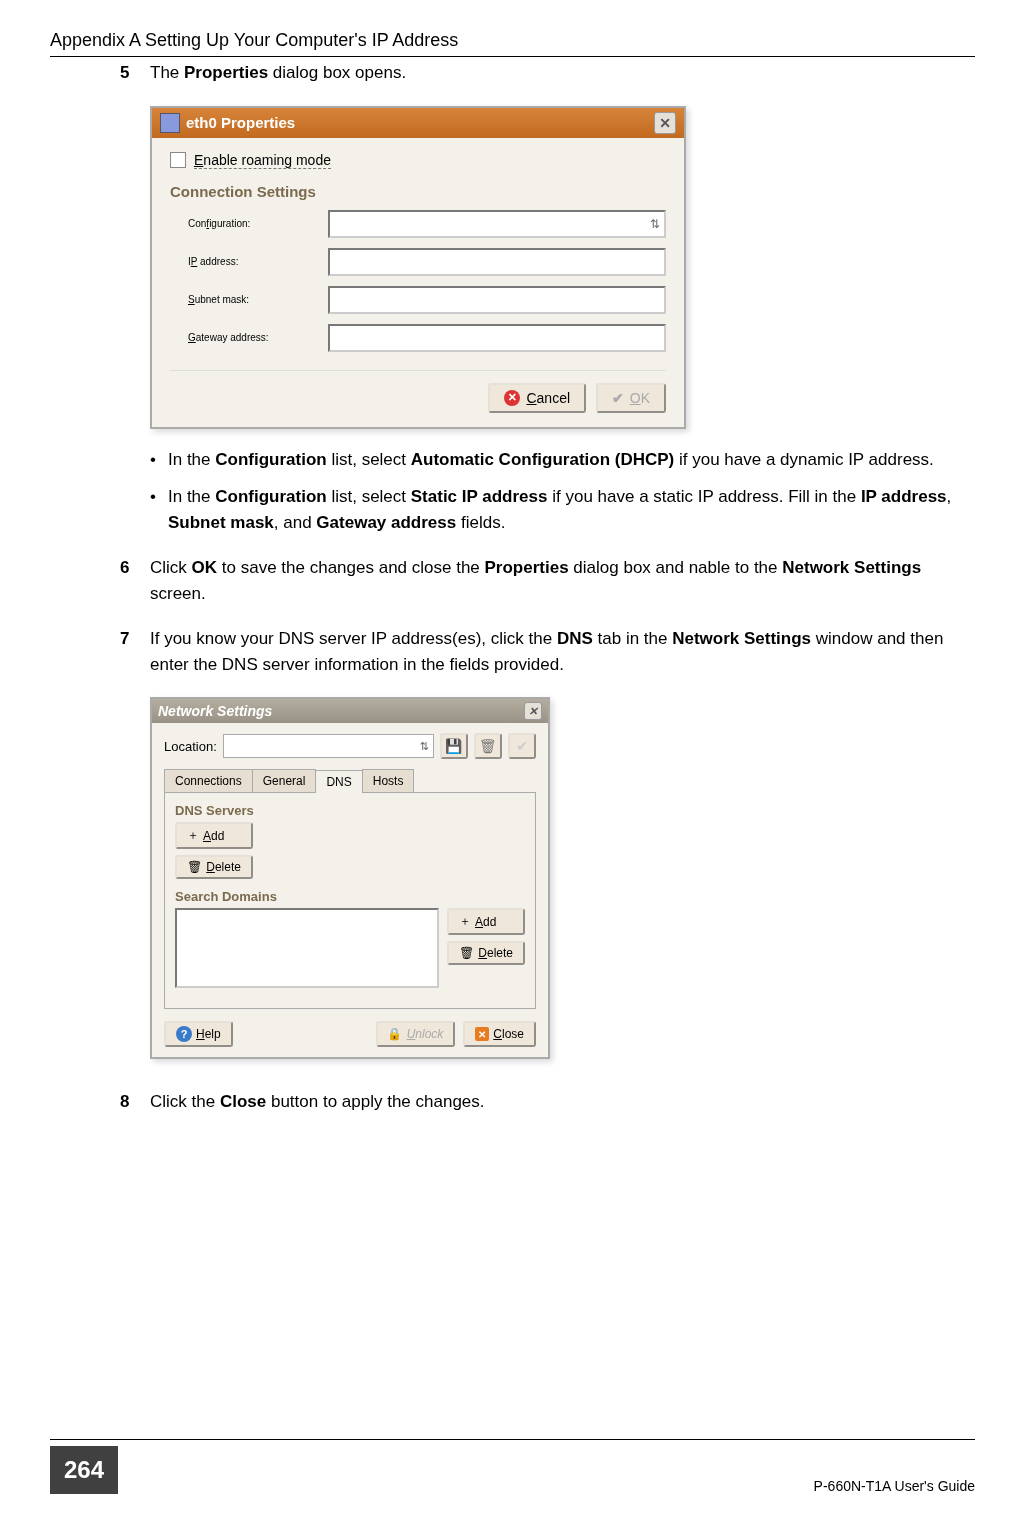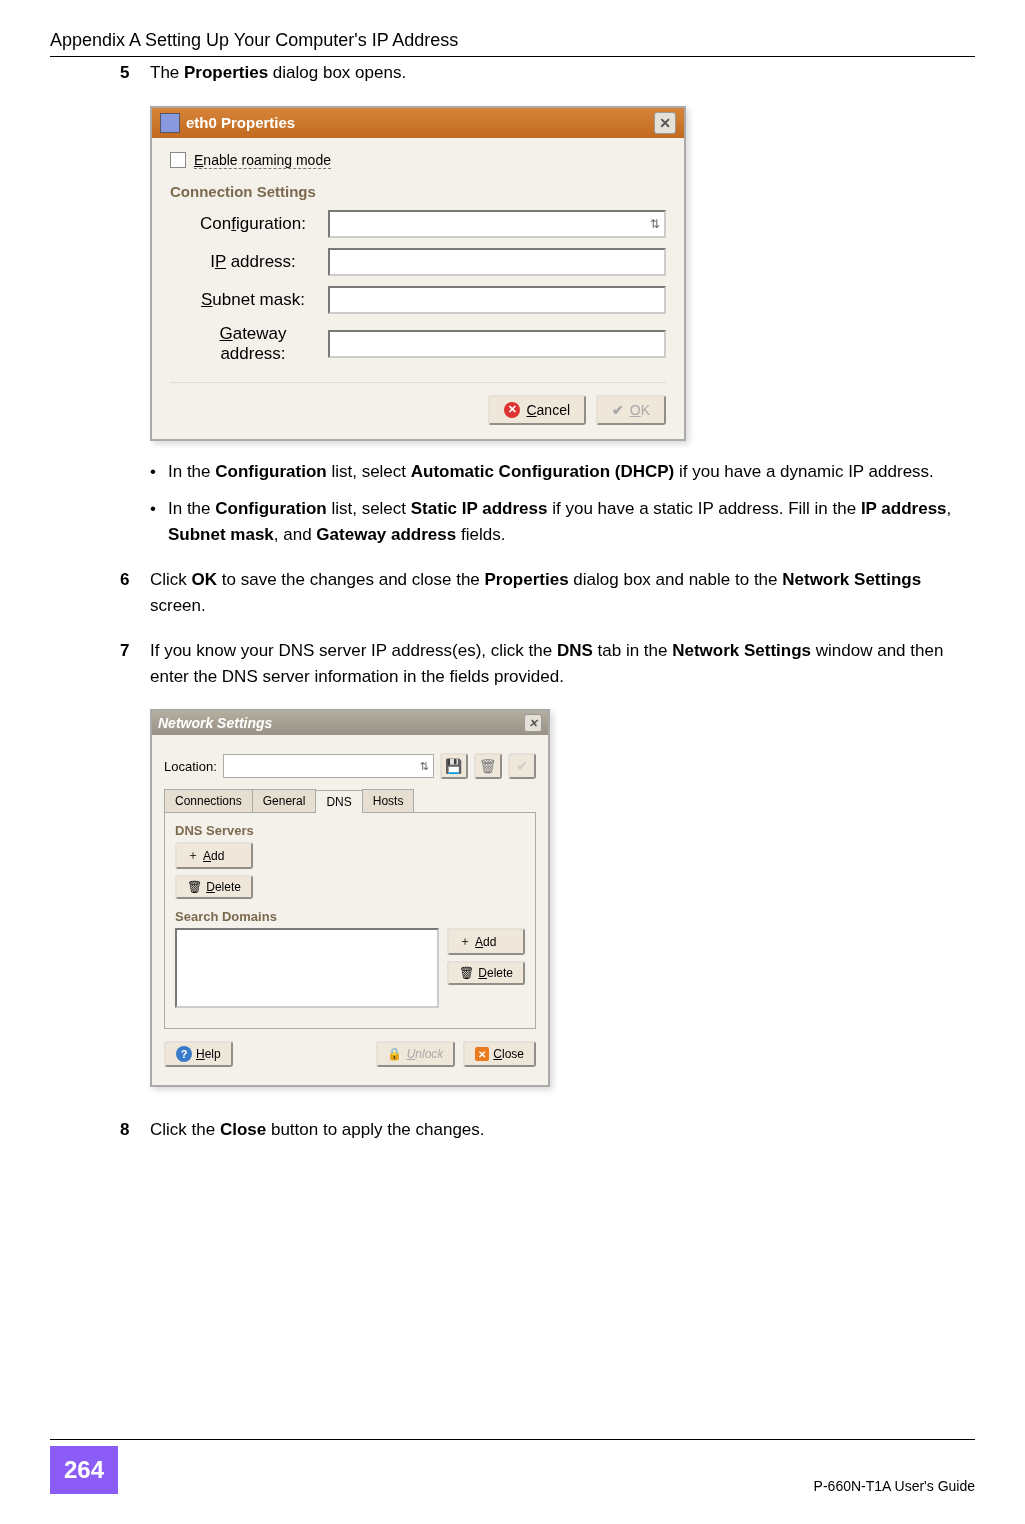--- a/index.html
+++ b/index.html
@@ -83,21 +83,21 @@
       width: 22px; height: 22px; background: #e5e0d8; border: 1px solid #999;
       color: #555; font-size: 14px; display: flex; align-items: center; justify-content: center;
       border-radius: 3px;
     }
     .dlg1-body { padding: 14px 18px; }
     .chk-row { display: flex; align-items: center; gap: 8px; margin-bottom: 14px; }
     .chk { width: 16px; height: 16px; border: 1px solid #888; background: #fff; }
     .chk-label { border-bottom: 1px dashed #777; font-size: 14px; }
     .section-title { font-weight: bold; font-size: 15px; color: #7c6a4f; margin-bottom: 10px; }
     .form-row { display: flex; align-items: center; margin-bottom: 10px; padding-left: 18px; }
-    .form-label { width: 140px; font-size: 17px; text-align: center; padding-right: 10px; }
+    .form-label { width: 140px; font-size: 10px; text-align: left; padding-right: 10px; }
     .dd-field {
       flex: 1; height: 28px; background: #fff; border: 2px inset #ccc;
       display: flex; justify-content: flex-end; padding-right: 4px; align-items: center;
     }
     .dd-arrow { font-size: 12px; color: #666; }
     .text-field { flex: 1; height: 28px; background: #fff; border: 2px inset #ccc; }
     .dlg1-btns {
       display: flex; justify-content: flex-end; gap: 10px; margin-top: 18px;
       border-top: 1px solid #ddd; padding-top: 12px;
     }
@@ -124,21 +124,21 @@
       background: linear-gradient(#b4aea0, #989185);
       color: #fff;
       font-weight: bold;
       font-size: 14px;
       padding: 3px 6px;
       display: flex;
       justify-content: space-between;
       align-items: center;
       font-style: italic;
     }
-    .dlg2-body { padding: 18px 12px; }
+    .dlg2-body { padding: 10px 12px; }
     .loc-row { display: flex; align-items: center; gap: 6px; margin-bottom: 10px; font-size: 13px; }
     .loc-dd { flex: 1; height: 24px; background: #fff; border: 1px solid #aaa; display: flex; justify-content: flex-end; align-items: center; padding-right: 4px; }
     .tiny-btn {
       width: 28px; height: 26px; border: 2px outset #e5e0d8; background: #eee7da;
       display: flex; align-items: center; justify-content: center; font-size: 14px; color: #777;
       border-radius: 3px;
     }
     .tabs { display: flex; }
     .tab {
       padding: 4px 10px; font-size: 12px; border: 1px solid #aaa; background: #e6ded0;
@@ -165,21 +165,21 @@
       bottom: 30px;
       left: 50px;
       right: 50px;
       border-top: 1px solid #000;
       padding-top: 6px;
       display: flex;
       align-items: flex-end;
       justify-content: space-between;
     }
     .page-num {
-      background: #8b5cf6; color: #fff; font-size: 24px; font-weight: bold;
+      background: #404040; color: #fff; font-size: 24px; font-weight: bold;
       padding: 10px 14px;
     }
     .guide-name { font-size: 14px; }
     b { font-weight: bold; }
     .underline { text-decoration: underline; }
   </style>
 </head>
 <body>
 
 <div class="header-line">Appendix A Setting Up Your Computer's IP Address</div>

